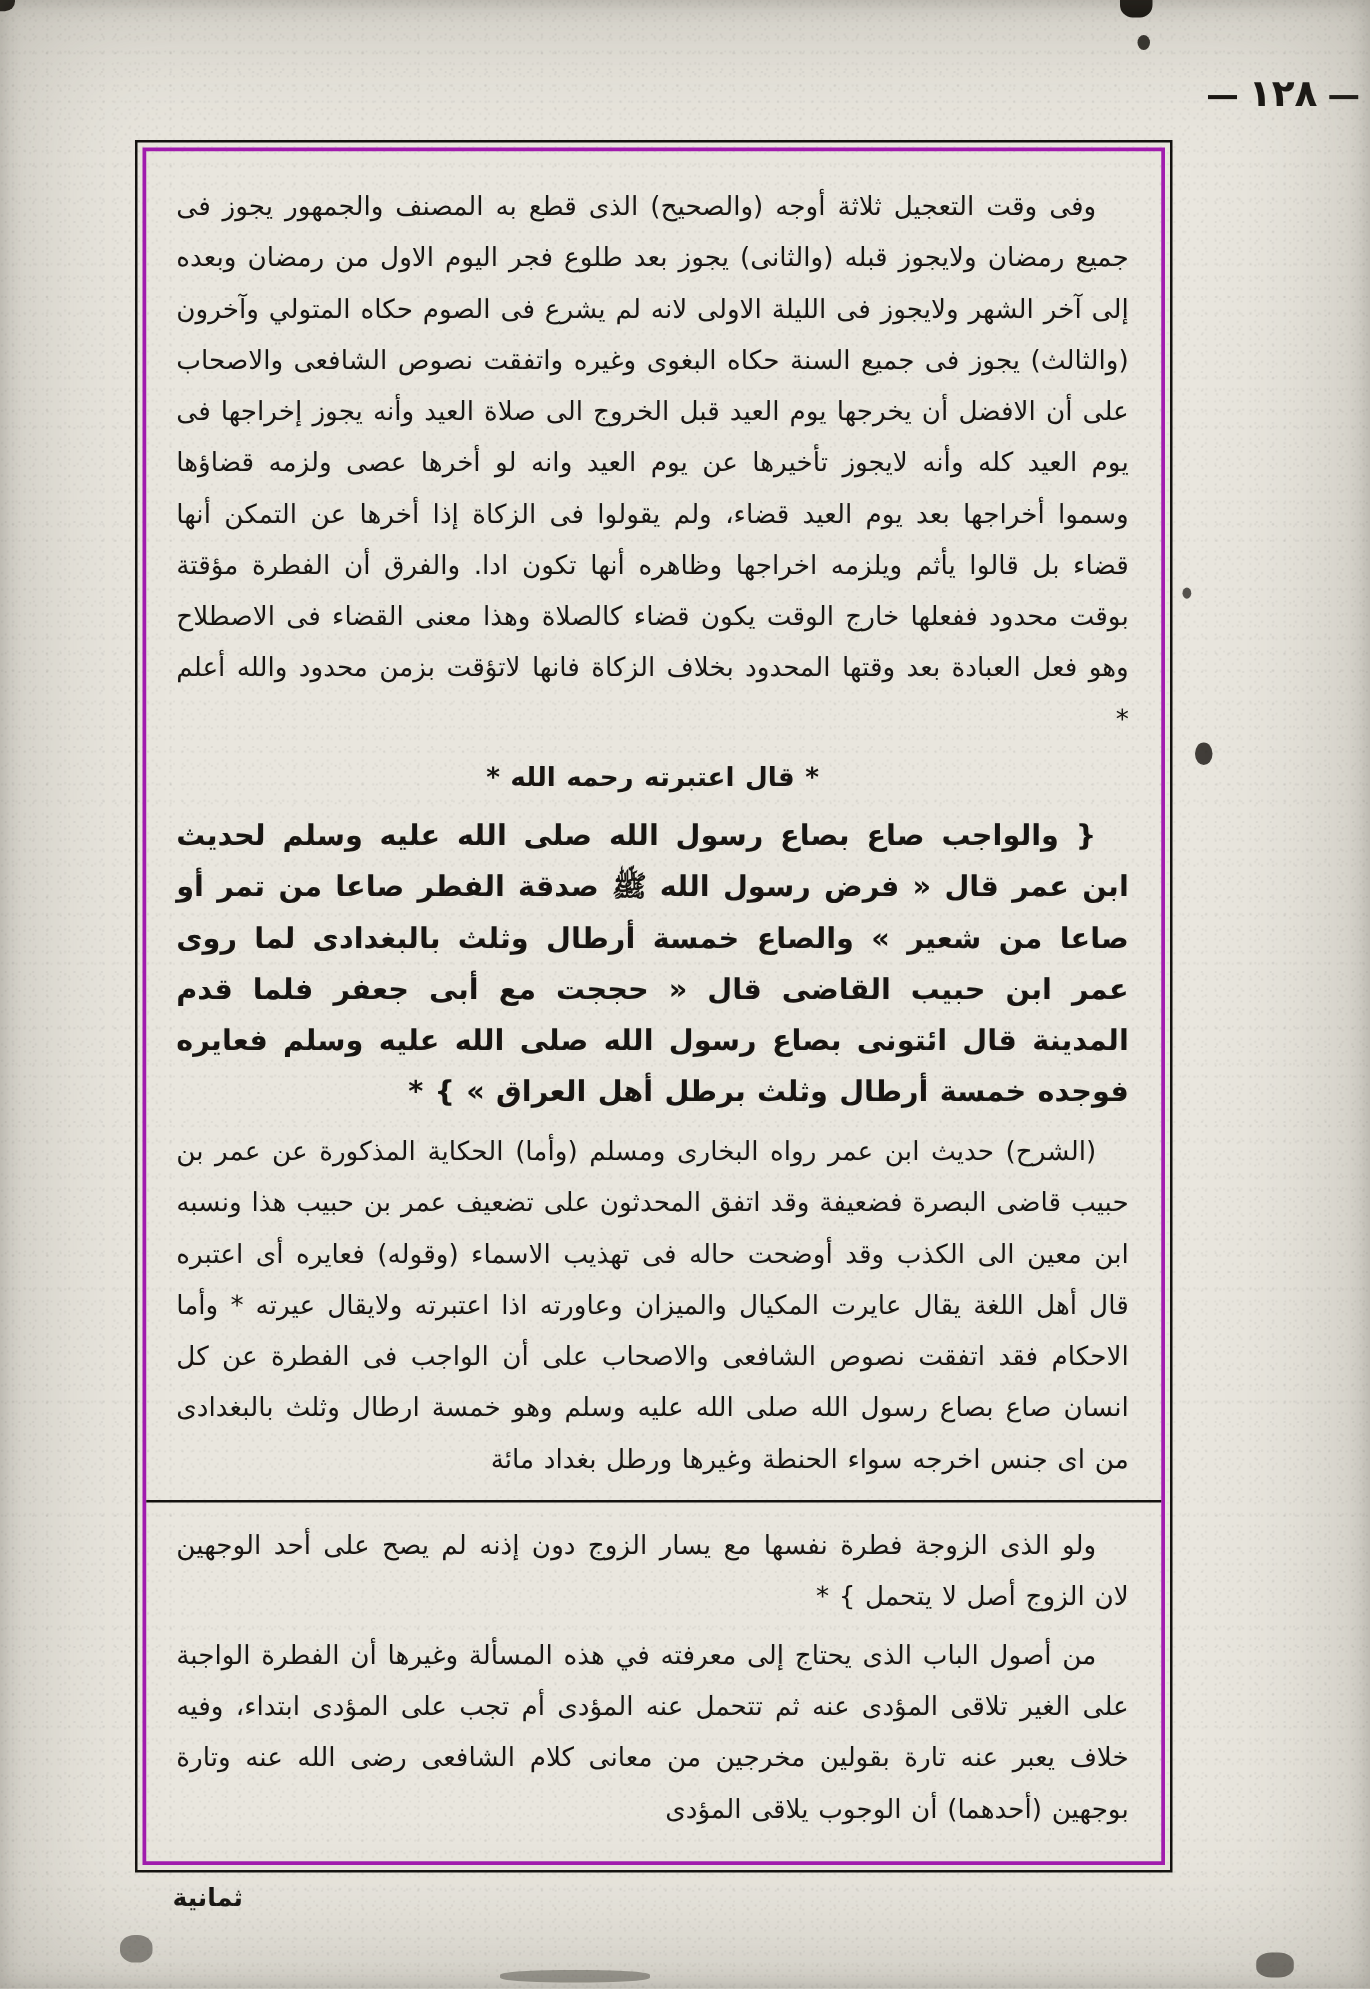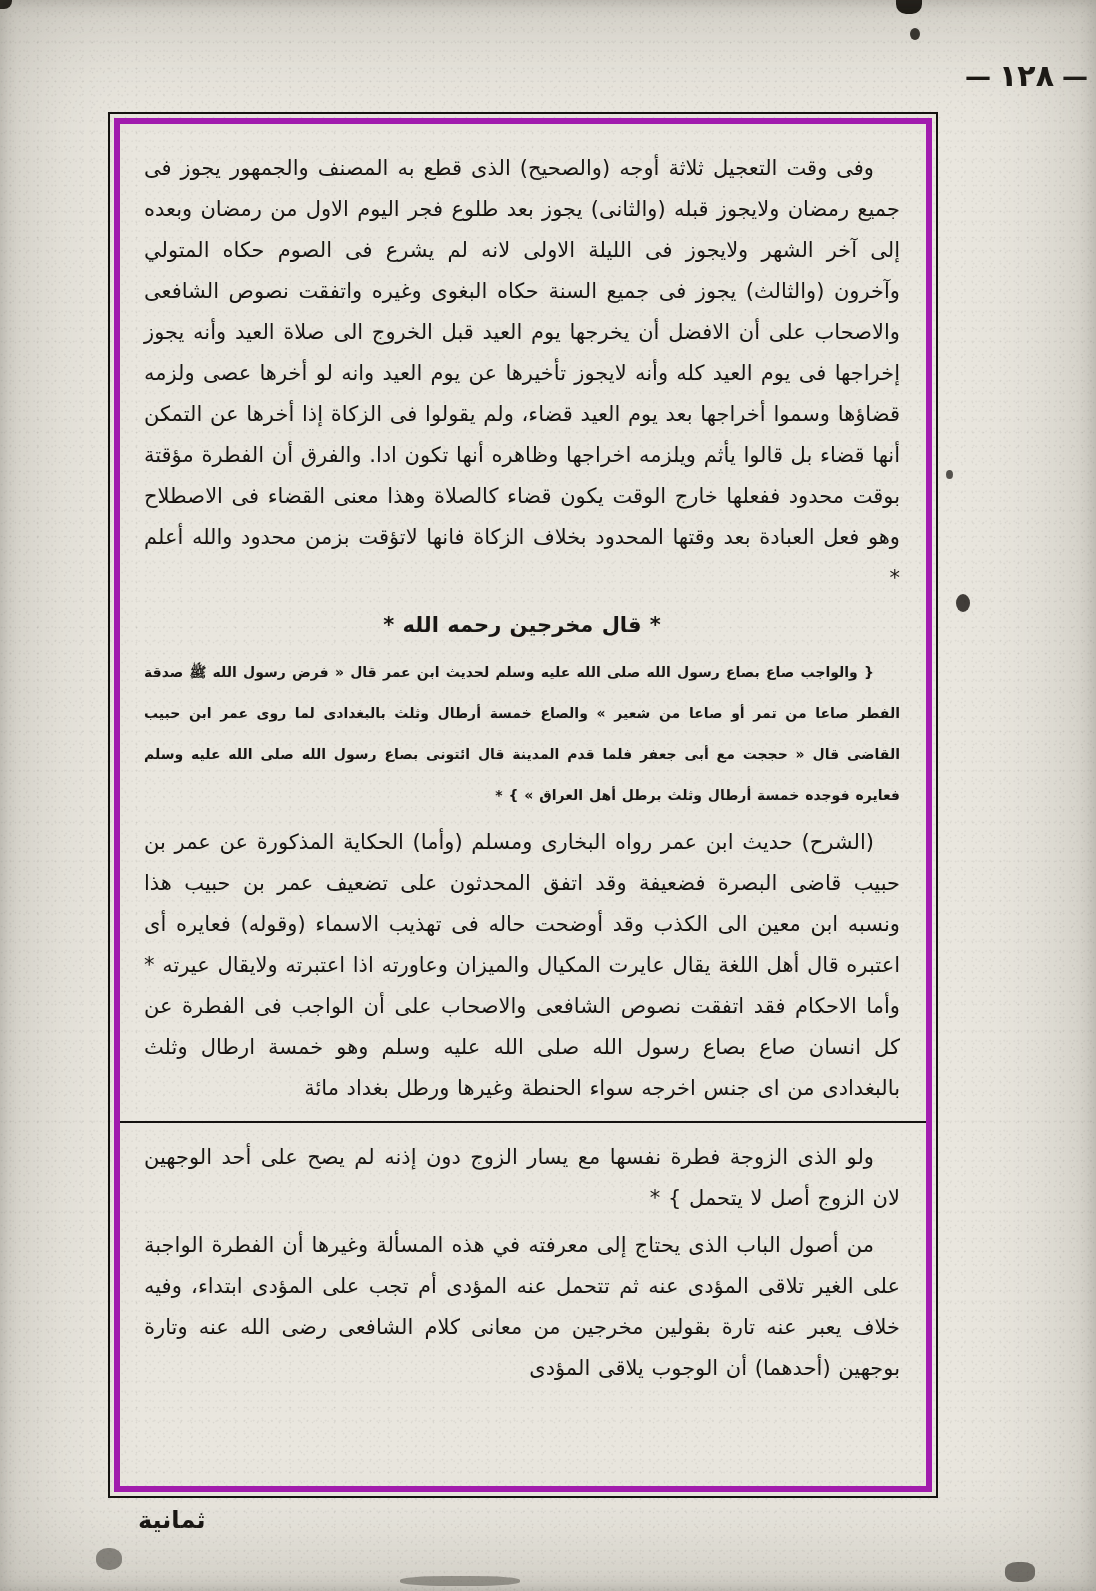--- a/index.html
+++ b/index.html
@@ -49,52 +49,52 @@
     width: 830px;
     height: 1386px;
     border: 2px solid #141210;
     padding: 4px;
     box-sizing: border-box;
   }
   .frame-inner {
     width: 100%;
     height: 100%;
     box-sizing: border-box;
-    border: 6px solid #a21caf;
+    border: 3px solid #a21caf;
     padding: 24px 26px 4px 24px;
     direction: rtl;
   }
   .para {
     margin: 0 0 6px 0;
     font-size: 21px;
     line-height: 41px;
     text-align: justify;
     text-indent: 26px;
     word-spacing: 1px;
   }
   .para.center {
     text-align: center;
     text-indent: 0;
     font-weight: bold;
     margin: 2px 0 6px 0;
   }
   .para.matn {
     font-weight: bold;
-    font-size: 14px;
+    font-size: 23px;
   }
   .divider {
     border: 0;
     border-top: 2px solid #141210;
     margin: 12px -26px 14px -24px;
   }
   .catchword {
     position: absolute;
     left: 138px;
     top: 1506px;
-    font-size: 24px;
+    font-size: 20px;
     font-weight: bold;
     direction: rtl;
   }
   .speck {
     position: absolute;
     background: #16130f;
     border-radius: 50%;
     pointer-events: none;
   }
   .speck.s1 { left: 896px; top: 0px;    width: 26px; height: 14px; border-radius: 0 0 10px 10px; }
@@ -112,21 +112,21 @@
 <div class="page-number">
   <span class="dash">—</span><span>١٢٨</span><span class="dash">—</span>
 </div>
 
 <div class="frame-outer">
   <div class="frame-inner">
 
     <p class="para">وفى وقت التعجيل ثلاثة أوجه (والصحيح) الذى قطع به المصنف والجمهور يجوز فى جميع رمضان ولايجوز قبله (والثانى) يجوز بعد طلوع فجر اليوم الاول من رمضان وبعده إلى آخر الشهر ولايجوز فى الليلة الاولى لانه لم يشرع فى الصوم حكاه المتولي وآخرون (والثالث) يجوز فى جميع السنة حكاه البغوى وغيره واتفقت نصوص الشافعى والاصحاب على أن الافضل أن يخرجها يوم العيد قبل الخروج الى صلاة العيد وأنه يجوز إخراجها فى يوم العيد كله وأنه لايجوز تأخيرها عن يوم العيد وانه لو أخرها عصى ولزمه قضاؤها وسموا أخراجها بعد يوم العيد قضاء، ولم يقولوا فى الزكاة إذا أخرها عن التمكن أنها قضاء بل قالوا يأثم ويلزمه اخراجها وظاهره أنها تكون ادا. والفرق أن الفطرة مؤقتة بوقت محدود ففعلها خارج الوقت يكون قضاء كالصلاة وهذا معنى القضاء فى الاصطلاح وهو فعل العبادة بعد وقتها المحدود بخلاف الزكاة فانها لاتؤقت بزمن محدود والله أعلم *</p>
 
 
-    <p class="para center">* قال مخرجين رحمه الله *</p>
+    <p class="para center">* قال اعتبرته رحمه الله *</p>
 
     <p class="para matn">{ والواجب صاع بصاع رسول الله صلى الله عليه وسلم لحديث ابن عمر قال « فرض رسول الله ﷺ صدقة الفطر صاعا من تمر أو صاعا من شعير » والصاع خمسة أرطال وثلث بالبغدادى لما روى عمر ابن حبيب القاضى قال « حججت مع أبى جعفر فلما قدم المدينة قال ائتونى بصاع رسول الله صلى الله عليه وسلم فعايره فوجده خمسة أرطال وثلث برطل أهل العراق » } *</p>
 
     <p class="para">(الشرح) حديث ابن عمر رواه البخارى ومسلم (وأما) الحكاية المذكورة عن عمر بن حبيب قاضى البصرة فضعيفة وقد اتفق المحدثون على تضعيف عمر بن حبيب هذا ونسبه ابن معين الى الكذب وقد أوضحت حاله فى تهذيب الاسماء (وقوله) فعايره أى اعتبره قال أهل اللغة يقال عايرت المكيال والميزان وعاورته اذا اعتبرته ولايقال عيرته * وأما الاحكام فقد اتفقت نصوص الشافعى والاصحاب على أن الواجب فى الفطرة عن كل انسان صاع بصاع رسول الله صلى الله عليه وسلم وهو خمسة ارطال وثلث بالبغدادى من اى جنس اخرجه سواء الحنطة وغيرها ورطل بغداد مائة</p>
 
     <hr class="divider">
 
     <p class="para">ولو الذى الزوجة فطرة نفسها مع يسار الزوج دون إذنه لم يصح على أحد الوجهين لان الزوج أصل لا يتحمل } *</p>
 
     <p class="para">من أصول الباب الذى يحتاج إلى معرفته في هذه المسألة وغيرها أن الفطرة الواجبة على الغير تلاقى المؤدى عنه ثم تتحمل عنه المؤدى أم تجب على المؤدى ابتداء، وفيه خلاف يعبر عنه تارة بقولين مخرجين من معانى كلام الشافعى رضى الله عنه وتارة بوجهين (أحدهما) أن الوجوب يلاقى المؤدى</p>

